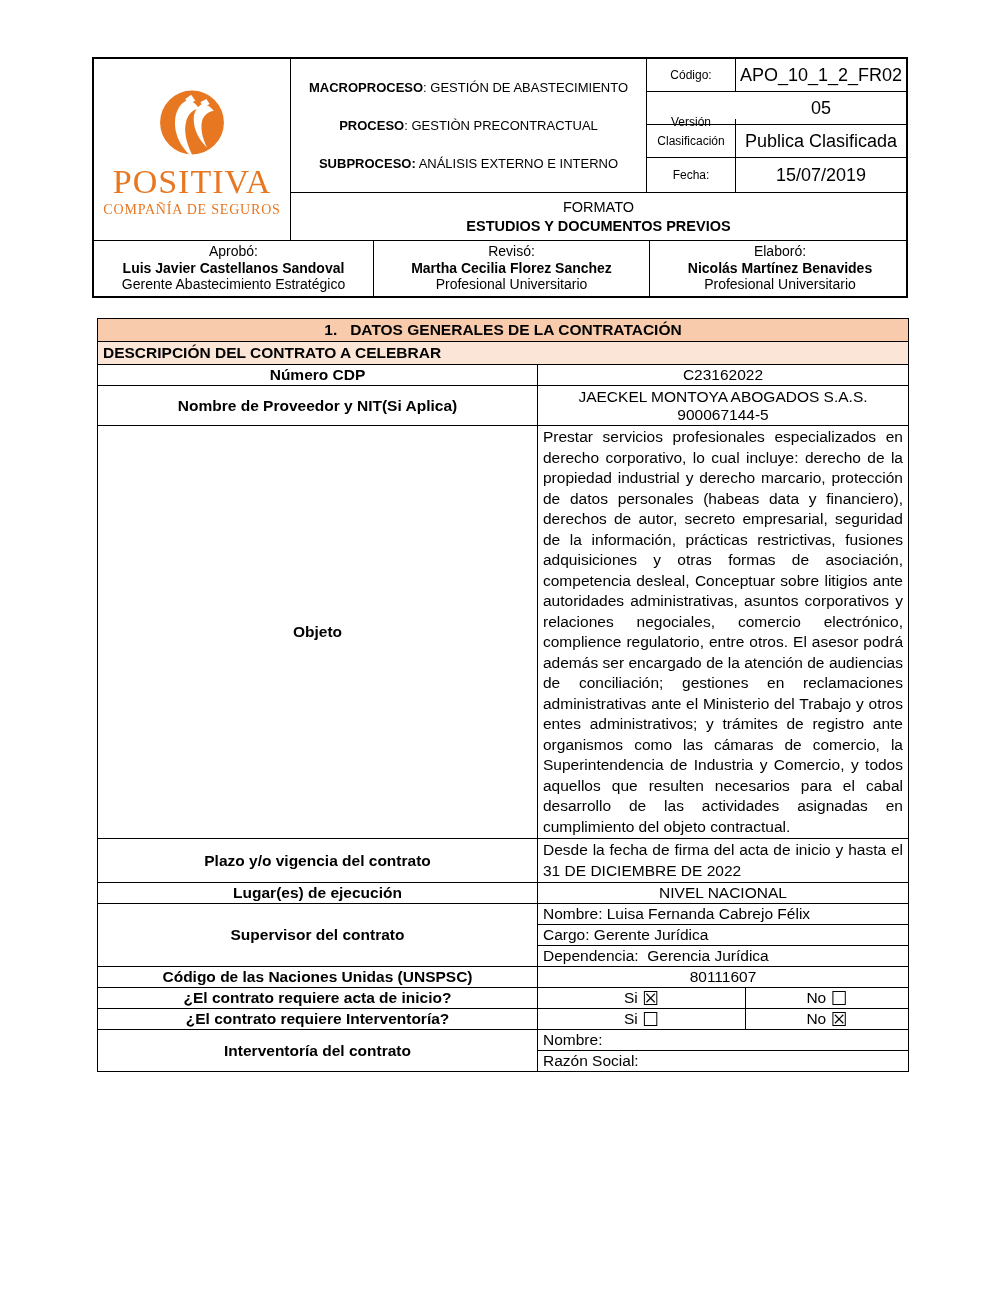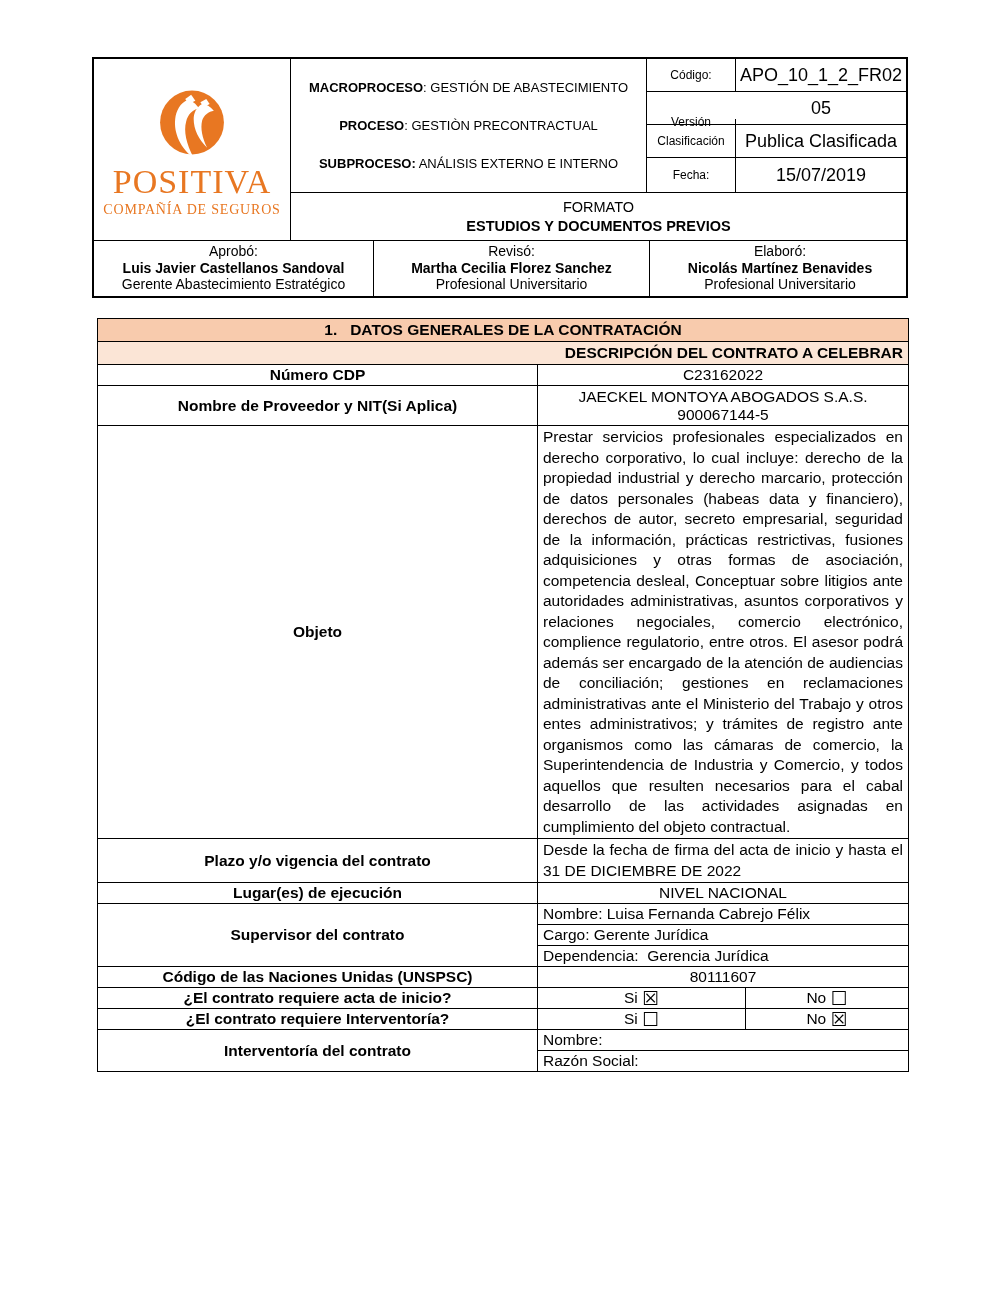--- a/index.html
+++ b/index.html
@@ -26,21 +26,21 @@
   .formato-cell .b2{font-weight:bold;}
   .approvals{display:grid;grid-template-columns:279px 276px 261px;border-top:1.5px solid #000;}
   .approval-col{box-sizing:border-box;text-align:center;font-size:14px;line-height:16.5px;padding:2px 2px 3px 2px;}
   .approval-col + .approval-col{border-left:1.5px solid #000;}
   .approval-name{font-weight:bold;}
 
   
   table.main{position:absolute;left:97px;top:318px;width:811px;border-collapse:collapse;table-layout:fixed;padding-left:18px;}
   table.main td{border:1.5px solid #000;font-size:15.5px;padding:1px 5px;vertical-align:middle;box-sizing:border-box;}
   td.sec1{background:var(--sec1-bg,#F8CBAD);font-weight:bold;text-align:center;white-space:pre-wrap;height:23px;}
-  td.sec2{background:var(--sec2-bg,#FBE5D6);font-weight:bold;text-align:right;height:23px;}
+  td.sec2{background:var(--sec2-bg,#FBE5D6);font-weight:bold;text-align:left;height:23px;}
   td.lbl{font-weight:bold;text-align:center;}
   td.center{text-align:center;}
   td.just{text-align:justify;line-height:20.5px;padding:2px 6px;}
   td.left{text-align:left;white-space:pre-wrap;padding-left:6px;height:20px;}
   td.h20{height:20px;}
   td.h40{height:40px;}
   .cbx{font-size:19px;line-height:14px;vertical-align:-2px;font-family:"DejaVu Sans",sans-serif;}
 </style>
 </head>
 <body>

